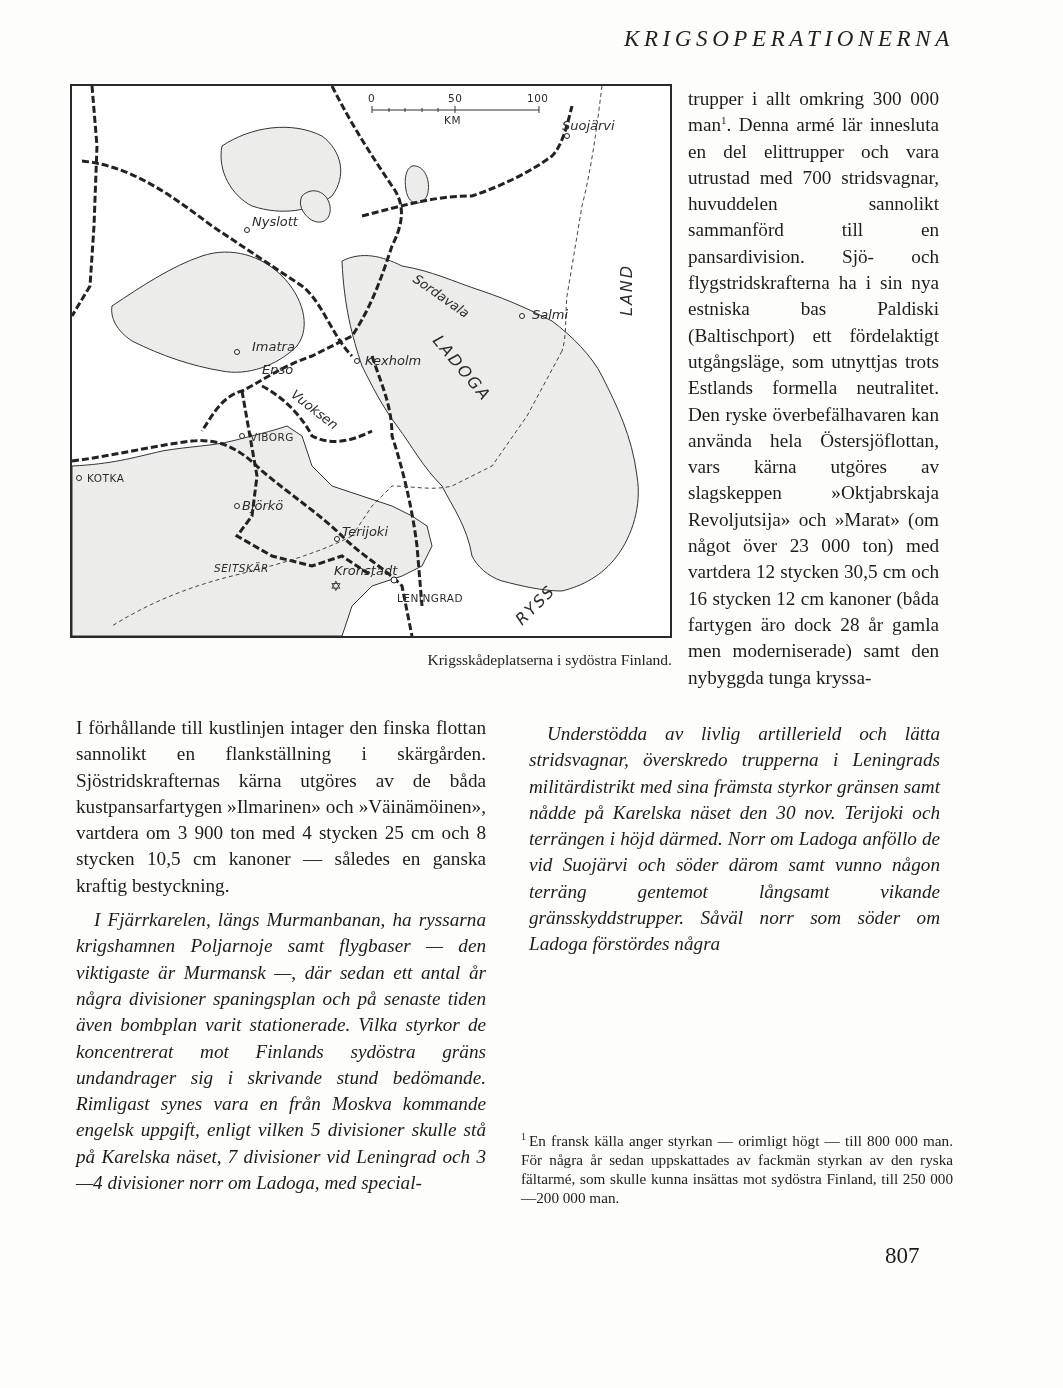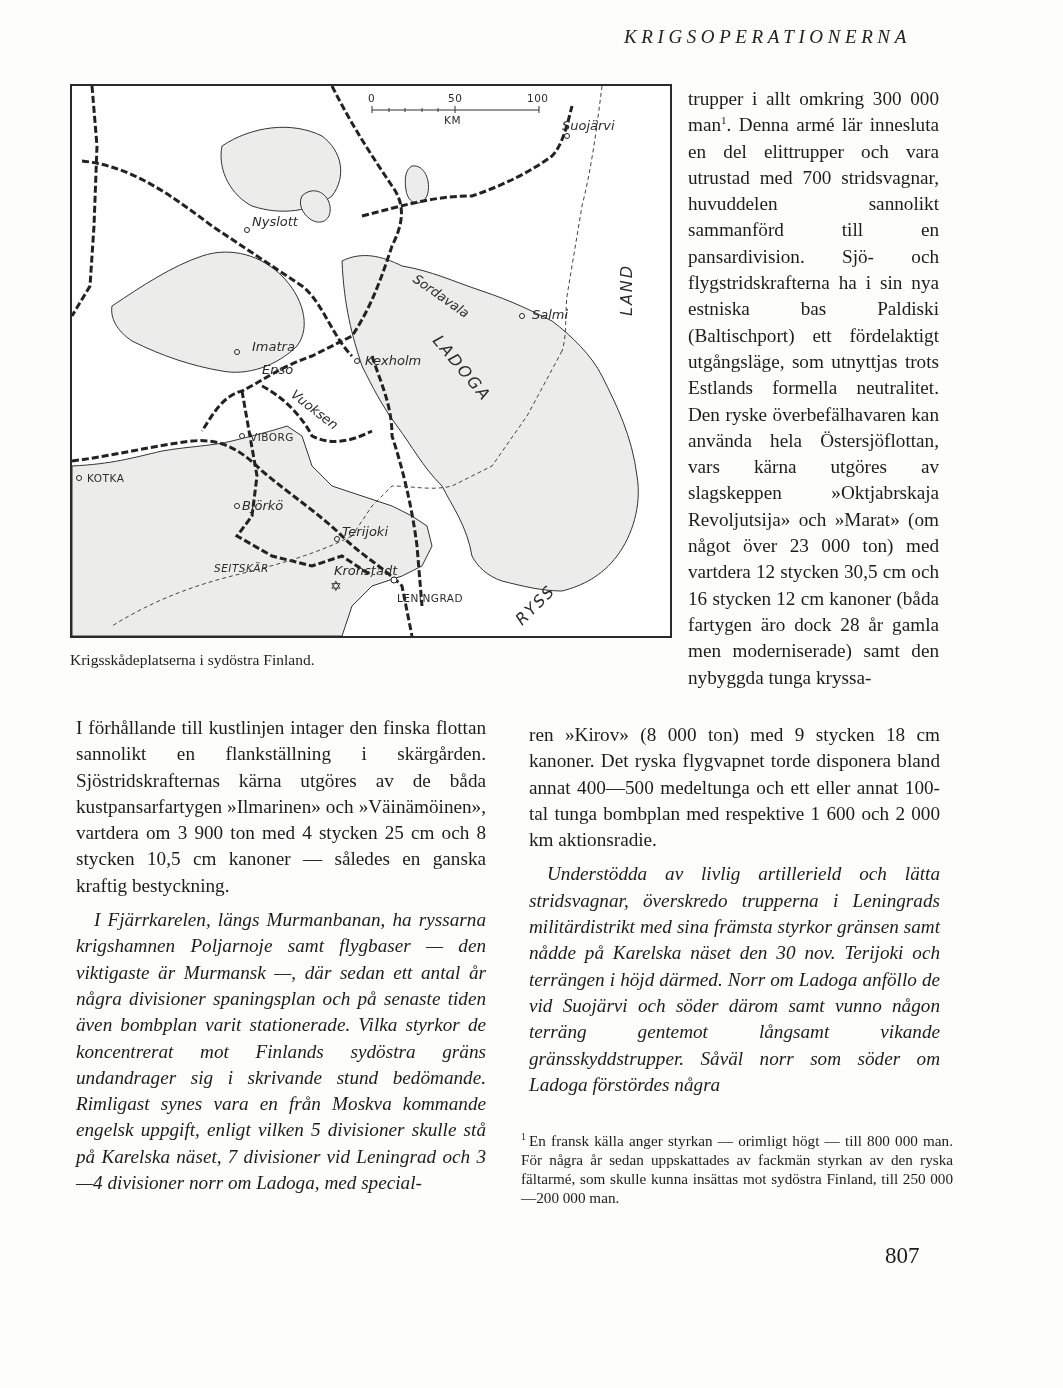--- a/index.html
+++ b/index.html
@@ -2,33 +2,33 @@
 <html><head>
 <meta charset="utf-8">
 <style>
   html, body { margin:0; padding:0; }
   body {
     width:1063px; height:1388px; background:#fdfdfb; position:relative; overflow:hidden;
     font-family:"Liberation Serif","DejaVu Serif",serif; color:#1c1c1c;
   }
   .running-head {
     position:absolute; top:26px; left:624px; width:330px;
-    font-style:italic; font-size:19px; letter-spacing:4.6px; color:#222;
+    font-style:italic; font-size:23px; letter-spacing:4.6px; color:#222;
   }
   .map-frame {
     position:absolute; left:70px; top:84px; width:598px; height:550px;
     border:2px solid #2a2a2a; background:#fff; overflow:hidden;
   }
   .map-frame svg { width:100%; height:100%; display:block; }
   .map-label { font-family:"DejaVu Sans",sans-serif; font-size:12px; fill:#2b2b2b; }
   .map-label.it { font-style:italic; font-size:13px; }
   .map-label.caps { font-size:10.5px; letter-spacing:0.5px; }
   .map-label.big { font-size:16px; font-style:italic; letter-spacing:2px; }
   .caption {
-    position:absolute; top:651px; left:70px; width:602px; text-align:left;
+    position:absolute; top:651px; left:70px; width:602px; text-align:right;
     font-size:15.5px; color:#222;
   }
   .col { position:absolute; font-size:19.2px; line-height:26.3px; text-align:justify; }
   .col p { margin:8px; }
   .indent { text-indent:18px;font-style:italic; }
   .right-col-top { left:680px; top:78px; width:267px; }
   .right-col-bottom { left:521px; top:714px; width:427px; }
   .left-col { left:68px; top:707px; width:426px; }
   .para-gap { margin-top:7px !important; }
   .footnote {
@@ -123,21 +123,20 @@
   </svg>
 </div>
 
 <div class="caption">Krigsskådeplatserna i sydöstra Finland.</div>
 
 <div class="col right-col-top">
   <p><span>trupper i allt omkring 300 000 man</span><sup class="fnref">1</sup><span>. Denna armé lär innesluta en del elittrupper och vara utrustad med 700 stridsvagnar, huvuddelen sannolikt sammanförd till en pansardivision. Sjö- och flygstridskrafterna ha i sin nya estniska bas Paldiski (Baltischport) ett fördelaktigt utgångsläge, som utnyttjas trots Estlands formella neutralitet. Den ryske överbefälhavaren kan använda hela Östersjöflottan, vars kärna utgöres av slagskeppen »Oktjabrskaja Revoljutsija» och »Marat» (om något över 23 000 ton) med vartdera 12 stycken 30,5 cm och 16 stycken 12 cm kanoner (båda fartygen äro dock 28 år gamla men moderniserade) samt den nybyggda tunga kryssa-</span></p>
 </div>
 
 <div class="col right-col-bottom">
-  <p>ren »Kirov» (8 000 ton) med 9 stycken 18 cm kanoner. Det ryska flygvapnet torde disponera bland annat 400—500 medeltunga och ett eller annat 100-tal tunga bombplan med respektive 1 600 och 2 000 km aktionsradie.</p>
   <p class="indent para-gap">Understödda av livlig artillerield och lätta stridsvagnar, överskredo trupperna i Leningrads militärdistrikt med sina främsta styrkor gränsen samt nådde på Karelska näset den 30 nov. Terijoki och terrängen i höjd därmed. Norr om Ladoga anföllo de vid Suojärvi och söder därom samt vunno någon terräng gentemot långsamt vikande gränsskyddstrupper. Såväl norr som söder om Ladoga förstördes några</p>
 </div>
 
 <div class="col left-col">
   <p>I förhållande till kustlinjen intager den finska flottan sannolikt en flankställning i skärgården. Sjöstridskrafternas kärna utgöres av de båda kustpansarfartygen »Ilmarinen» och »Väinämöinen», vartdera om 3 900 ton med 4 stycken 25 cm och 8 stycken 10,5 cm kanoner — således en ganska kraftig bestyckning.</p>
   <p class="indent para-gap">I Fjärrkarelen, längs Murmanbanan, ha ryssarna krigshamnen Poljarnoje samt flygbaser — den viktigaste är Murmansk —, där sedan ett antal år några divisioner spaningsplan och på senaste tiden även bombplan varit stationerade. Vilka styrkor de koncentrerat mot Finlands sydöstra gräns undandrager sig i skrivande stund bedömande. Rimligast synes vara en från Moskva kommande engelsk uppgift, enligt vilken 5 divisioner skulle stå på Karelska näset, 7 divisioner vid Leningrad och 3—4 divisioner norr om Ladoga, med special-</p>
 </div>
 
 <div class="footnote">
   <span class="fn-mark">1</span><span>En fransk källa anger styrkan — orimligt högt — till 800 000 man. För några år sedan uppskattades av fackmän styrkan av den ryska fältarmé, som skulle kunna insättas mot sydöstra Finland, till 250 000—200 000 man.</span>

